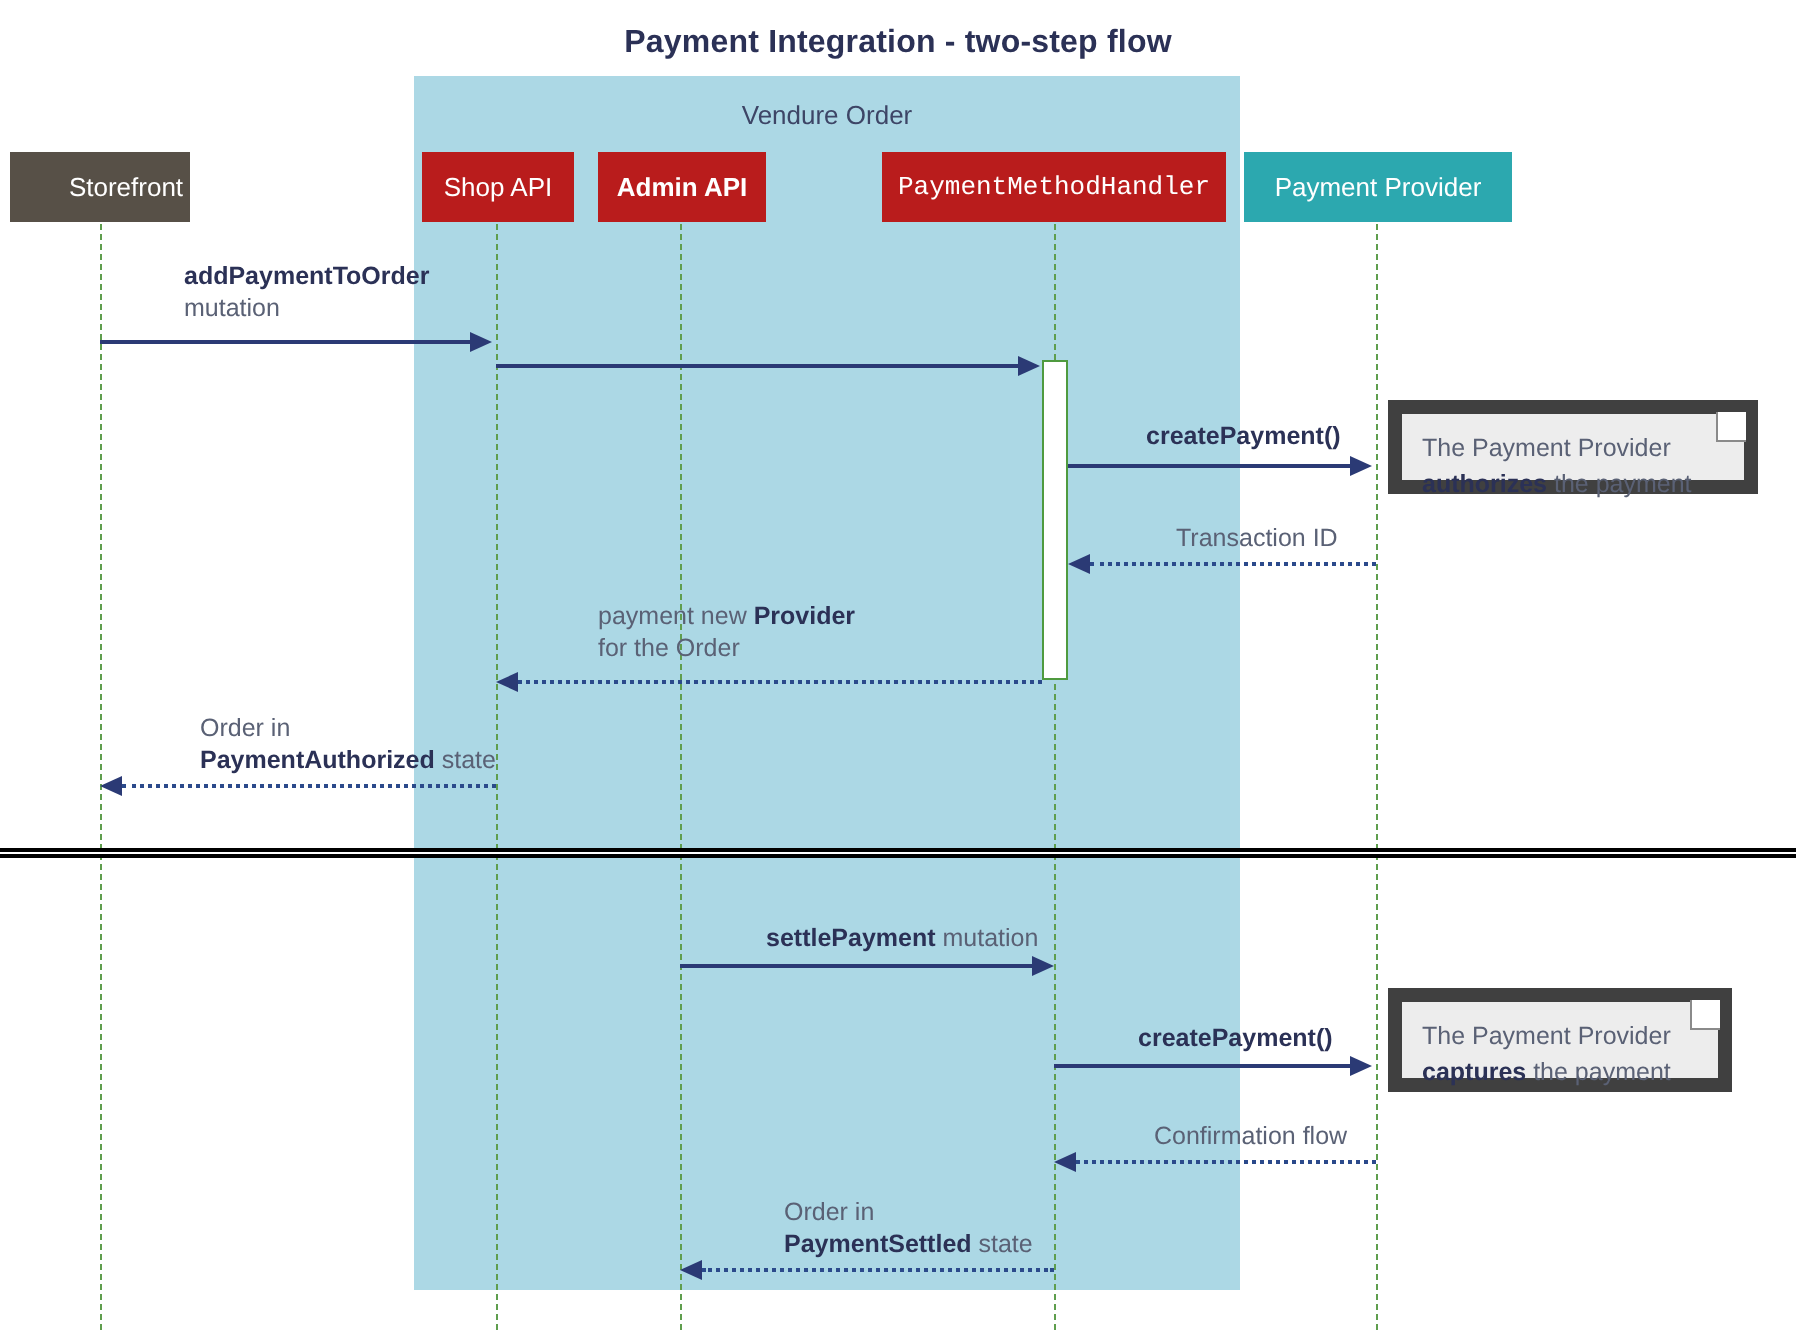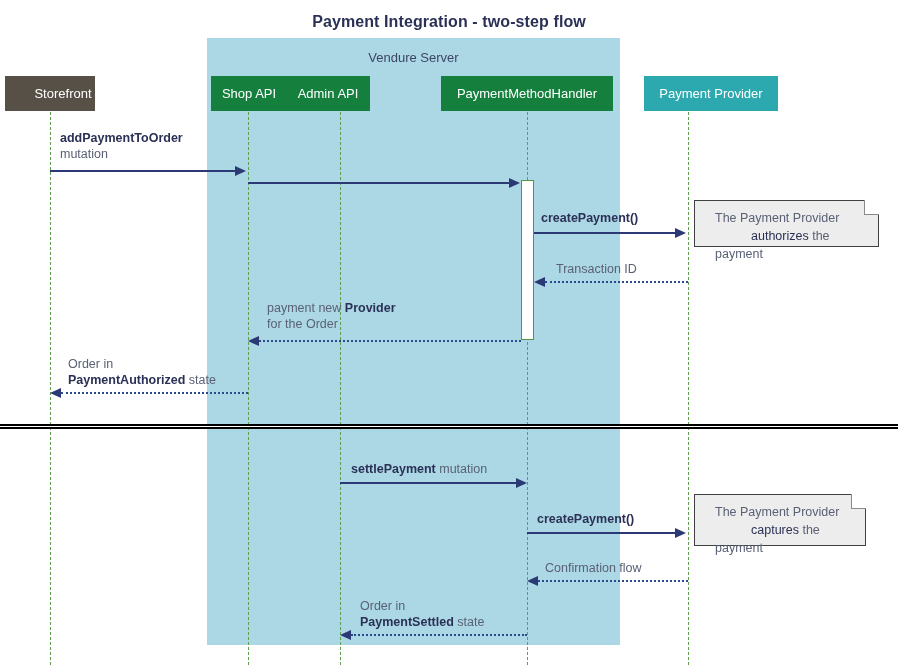--- a/index.html
+++ b/index.html
@@ -68,22 +68,22 @@
     box-sizing: border-box;
     display: flex;
     align-items: center;
     justify-content: center;
     color: #ffffff;
     font-size: 13px;
     white-space: nowrap;
     padding: 0 10px;
   }
   .p-actor   { background: #575047; padding-left: 36px; }
-  .p-default { background: #15803d; }
-  .p-teal    { background: #2CA8AF; margin-left: 22px; }
+  .p-default { background: #b91c1c; }
+  .p-teal    { background: #2CA8AF; }
 
   
   .activation {
     position: absolute;
     background: #ffffff;
     border: 1px solid #4f9a3f;
     box-sizing: border-box;
   }
 
   
@@ -110,35 +110,36 @@
     border-right: 11px solid #2b3a75;
   }
 
   
   .msg-label {
     position: absolute;
     font-size: 12.5px;
     color: #5a6175;
     line-height: 16px;
     white-space: nowrap;
+    margin-left: 32px;
   }
   .msg-label b { color: #2b3156; font-weight: bold; }
 
   
   .note {
     position: absolute;
     background: #EDEDED;
-    border: 1px solid #404040;
+    border: 7px solid #404040;
     box-sizing: border-box;
     font-size: 12.5px;
     color: #5a6175;
     line-height: 18px;
-    padding: 8px 20px;
-  }
-  .note b { color: #2b3156; font-weight: normal; margin-left: 36px; }
+    padding: 8px 10px;
+  }
+  .note b { color: #2b3156; font-weight: bold; }
   .note .fold {
     position: absolute;
     top: -1px;
     right: -1px;
     width: 14px;
     height: 14px;
     background: #ffffff;
     border-left: 1px solid #8a8a8a;
     border-bottom: 1px solid #8a8a8a;
   }
@@ -168,32 +169,32 @@
   }
 </style>
 </head>
 <body>
 
 <div id="diagram-root">
 
   <div class="diagram-title">Payment Integration - two-step flow</div>
 
   <div class="group-box"></div>
-  <div class="group-label">Vendure Server</div>
+  <div class="group-label">Vendure Order</div>
 
   <div class="lifeline abs" style="left:50px;"></div>
   <div class="lifeline abs" style="left:248px;"></div>
   <div class="lifeline abs" style="left:340px;"></div>
   <div class="lifeline abs" style="left:527px;"></div>
   <div class="lifeline abs" style="left:688px;"></div>
 
   <div class="participant p-actor" style="left:5px;   width:90px;">Storefront</div>
   <div class="participant p-default" style="left:211px; width:76px;">Shop API</div>
-  <div class="participant p-default" style="left:286px; width:84px;">Admin API</div>
-  <div class="participant p-default" style="left:441px; width:172px;">PaymentMethodHandler</div>
+  <div class="participant p-default" style="left:299px; width:84px;font-weight:bold;">Admin API</div>
+  <div class="participant p-default" style="left:441px; width:172px;font-family:Liberation Mono, monospace;">PaymentMethodHandler</div>
   <div class="participant p-teal" style="left:622px; width:134px;">Payment Provider</div>
 
   <div class="activation" style="left:521px; top:180px; width:13px; height:160px;"></div>
 
   <div class="msg-label" style="left:60px; top:130px;">
     <b>addPaymentToOrder</b><br>
     <span>mutation</span>
   </div>
   <div class="msg-line" style="left:50px; top:170px; width:185px;"></div>
   <div class="arrow-head arrow-right" style="left:235px; top:166px;"></div>

